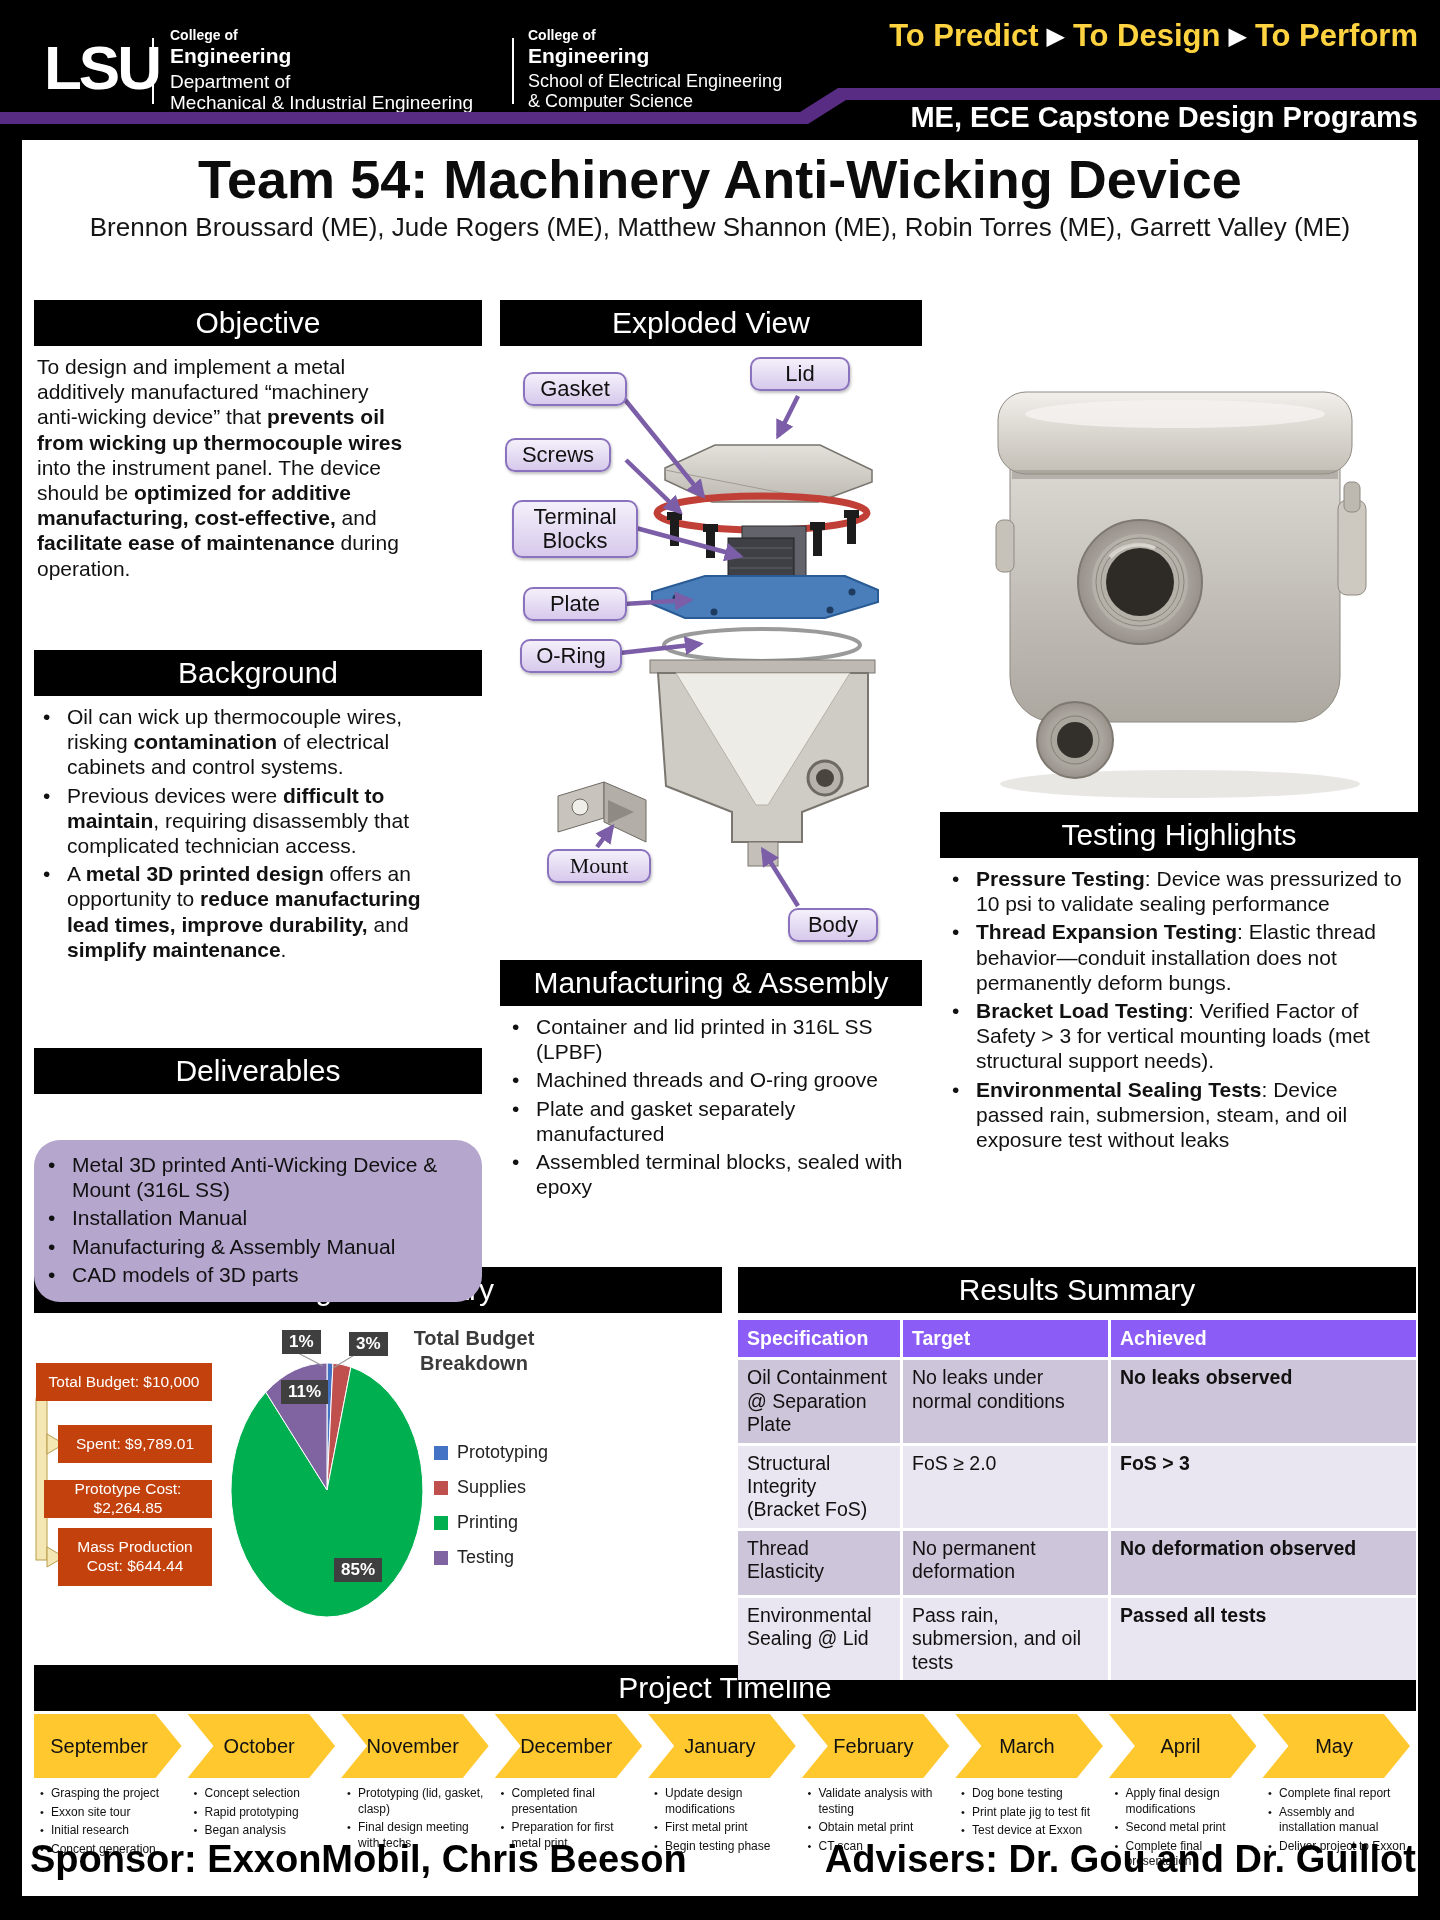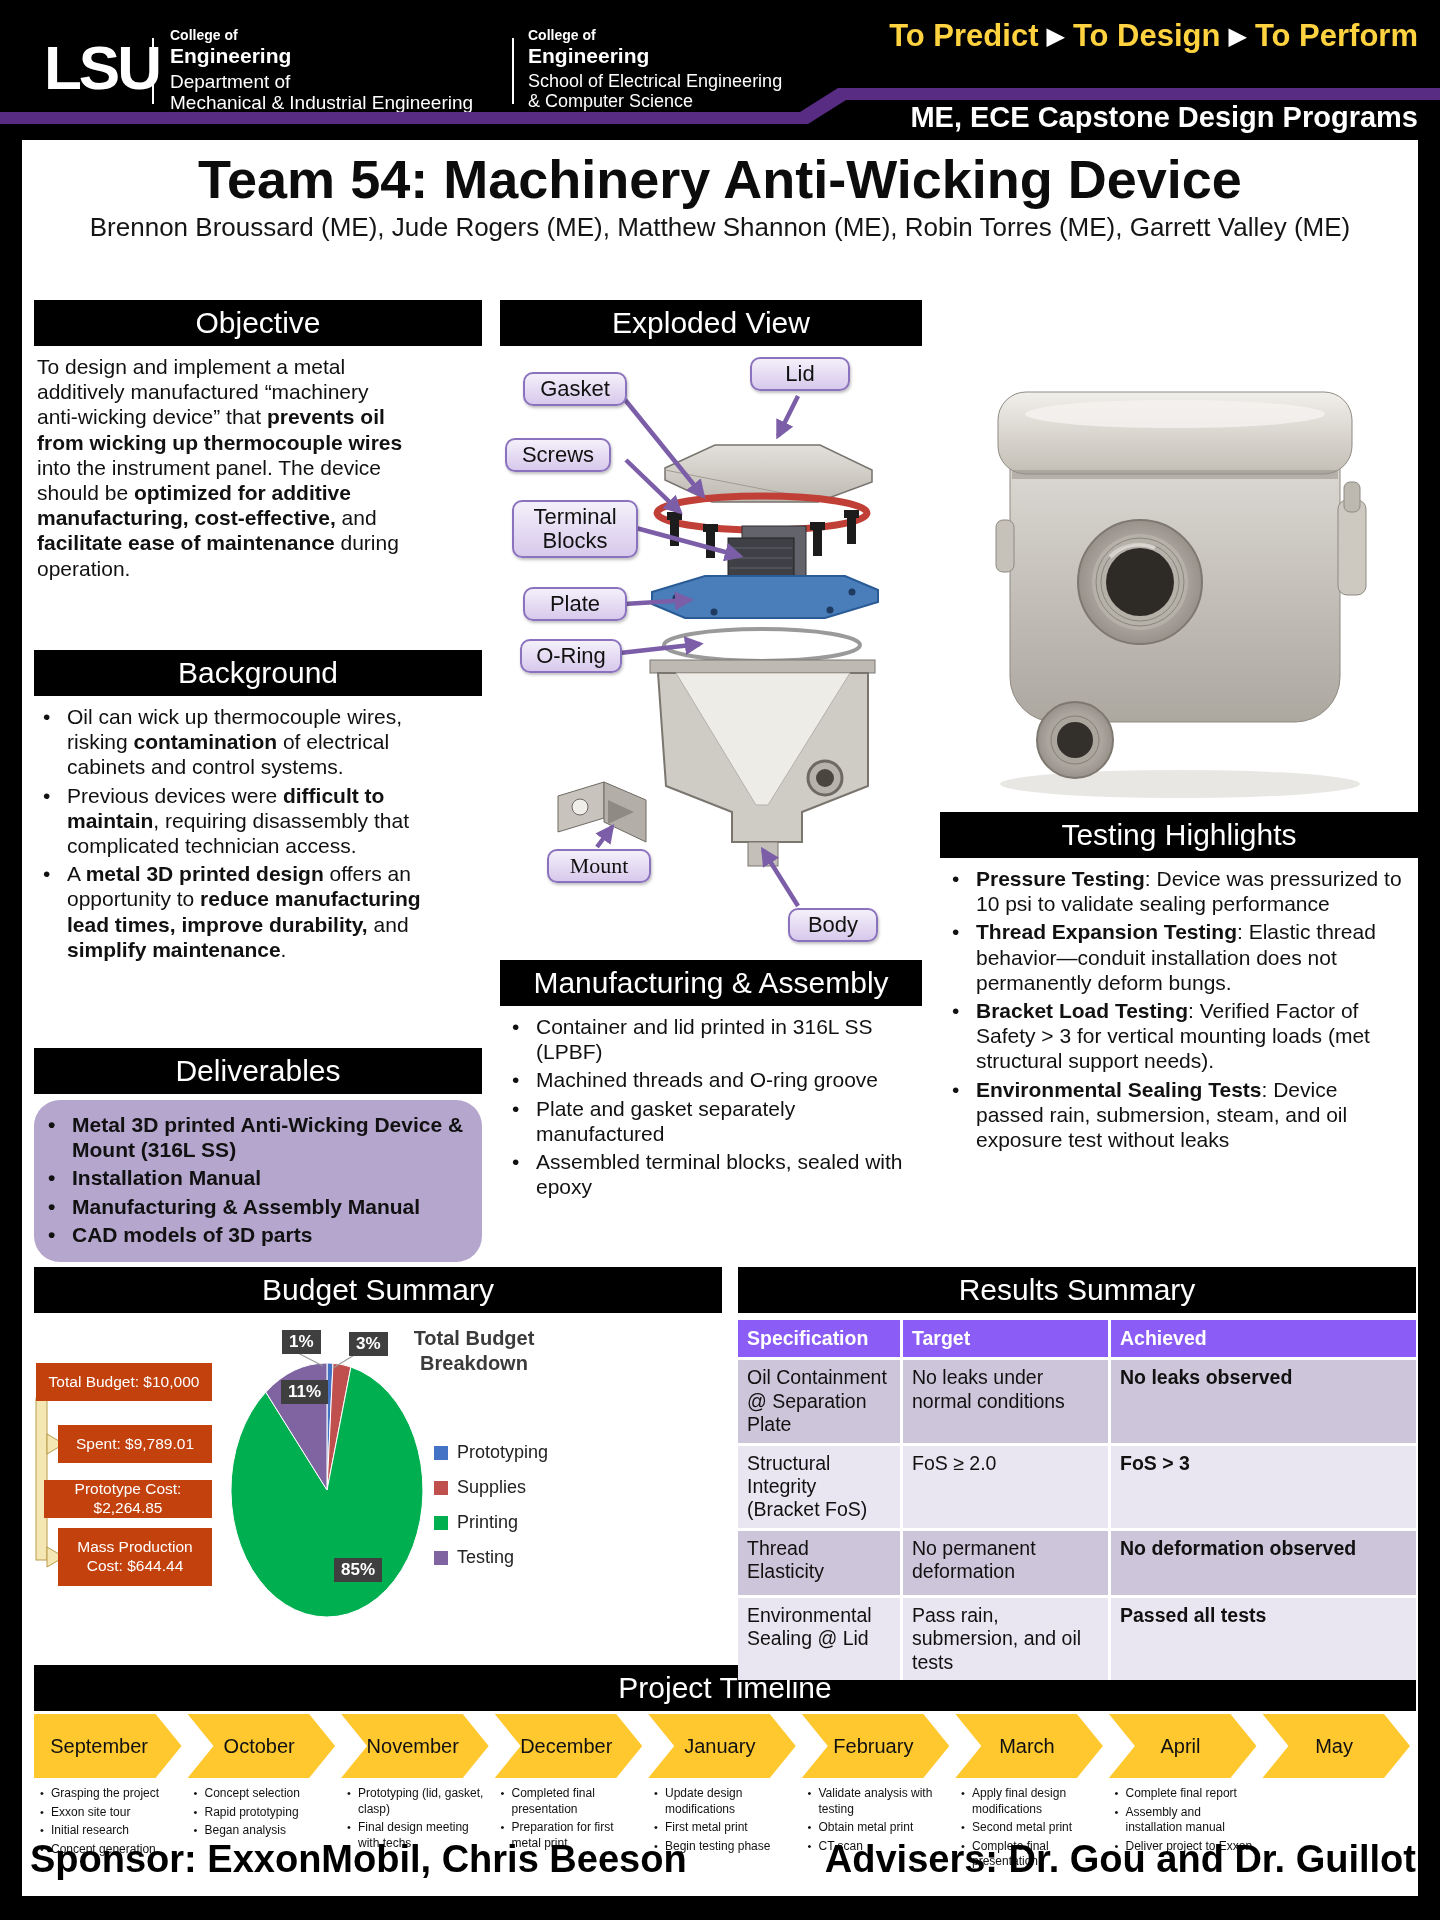--- a/index.html
+++ b/index.html
@@ -105,21 +105,21 @@
   <div class="bar" style="left:34px;top:1267px;width:688px;">Budget Summary</div>
   <div class="bar" style="left:738px;top:1267px;width:678px;">Results Summary</div>
   <div class="bar" style="left:34px;top:1665px;width:1382px;">Project Timeline</div>
 
   <div class="abs txt" style="left:37px;top:354px;width:378px;"><span>To design and implement a metal additively manufactured “machinery anti-wicking device” that </span><b>prevents oil from wicking up thermocouple wires</b><span> into the instrument panel. The device should be </span><b>optimized for additive manufacturing, cost-effective,</b><span> and </span><b>facilitate ease of maintenance</b><span> during operation.</span></div>
   <ul class="blist abs txt" style="left:37px;top:704px;width:404px;">
       <li><span>Oil can wick up thermocouple wires, risking </span><b>contamination</b><span> of electrical cabinets and control systems.</span></li>
       <li><span>Previous devices were </span><b>difficult to maintain</b><span>, requiring disassembly that complicated technician access.</span></li>
       <li><span>A </span><b>metal 3D printed design</b><span> offers an opportunity to </span><b>reduce manufacturing lead times, improve durability,</b><span> and </span><b>simplify maintenance</b><span>.</span></li>
     </ul>
-  <div class="purple-box" style="left:34px;top:1100px;width:424px;height:140px;font-weight:bold;">
+  <div class="purple-box" style="left:34px;top:1140px;width:424px;height:140px;">
     <ul class="blist txt">
         <li>Metal 3D printed Anti-Wicking Device &amp; Mount (316L SS)</li>
         <li>Installation Manual</li>
         <li>Manufacturing &amp; Assembly Manual</li>
         <li>CAD models of 3D parts</li>
       </ul>
   </div>
 
   <svg class="abs" style="left:500px;top:350px;" width="422" height="608" viewBox="0 0 422 608">
     <defs>
@@ -377,20 +377,27 @@
       </div>
       <div class="tl-col">
         <ul>
           <li>Validate analysis with testing</li>
           <li>Obtain metal print</li>
           <li>CT scan</li>
         </ul>
       </div>
       <div class="tl-col">
         <ul>
+          <li>Dog bone testing</li>
+          <li>Print plate jig to test fit</li>
+          <li>Test device at Exxon</li>
+        </ul>
+      </div>
+      <div class="tl-col">
+        <ul>
           <li>Apply final design modifications</li>
           <li>Second metal print</li>
           <li>Complete final presentation</li>
         </ul>
       </div>
       <div class="tl-col">
         <ul>
           <li>Complete final report</li>
           <li>Assembly and installation manual</li>
           <li>Deliver project to Exxon</li>

